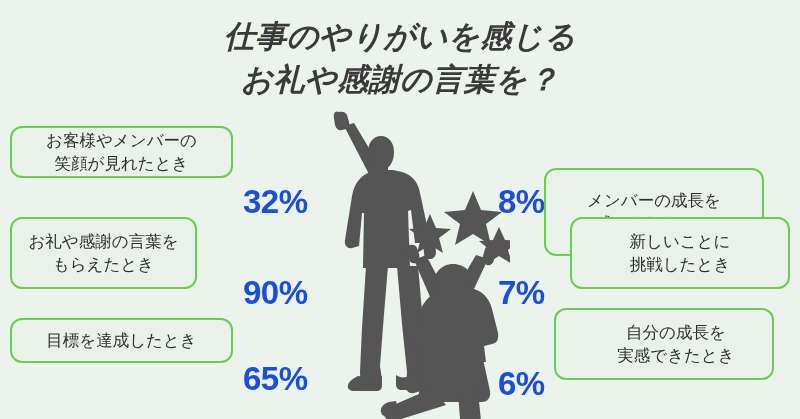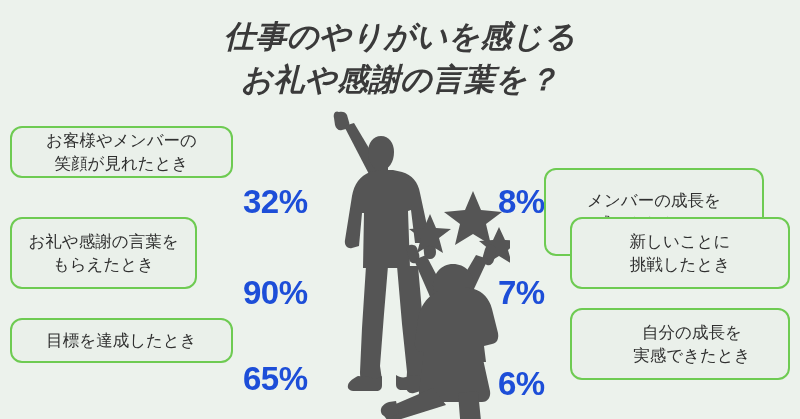--- a/index.html
+++ b/index.html
@@ -64,21 +64,21 @@
   }
 
   
   .left-1 { left: 10px;  top: 126px; width: 223px; height: 52px; }
   .left-2 { left: 10px;  top: 217px; width: 187px; height: 72px; }
   .left-3 { left: 10px;  top: 318px; width: 223px; height: 45px; }
 
   
   .right-1 { left: 544px; top: 126px; width: 220px; height: 88px; margin-top: 42px; }
   .right-2 { left: 570px; top: 217px; width: 220px; height: 72px; }
-  .right-3 { left: 570px; top: 308px; width: 220px; height: 72px; padding-left: 24px; }
+  .right-3 { left: 554px; top: 308px; width: 220px; height: 72px; padding-left: 24px; }
 
   
   .pct {
     position: absolute;
     color: #1d4ed8;
     font-weight: bold;
     font-size: 33px;
     line-height: 1;
     letter-spacing: -0.5px;
     white-space: nowrap;

